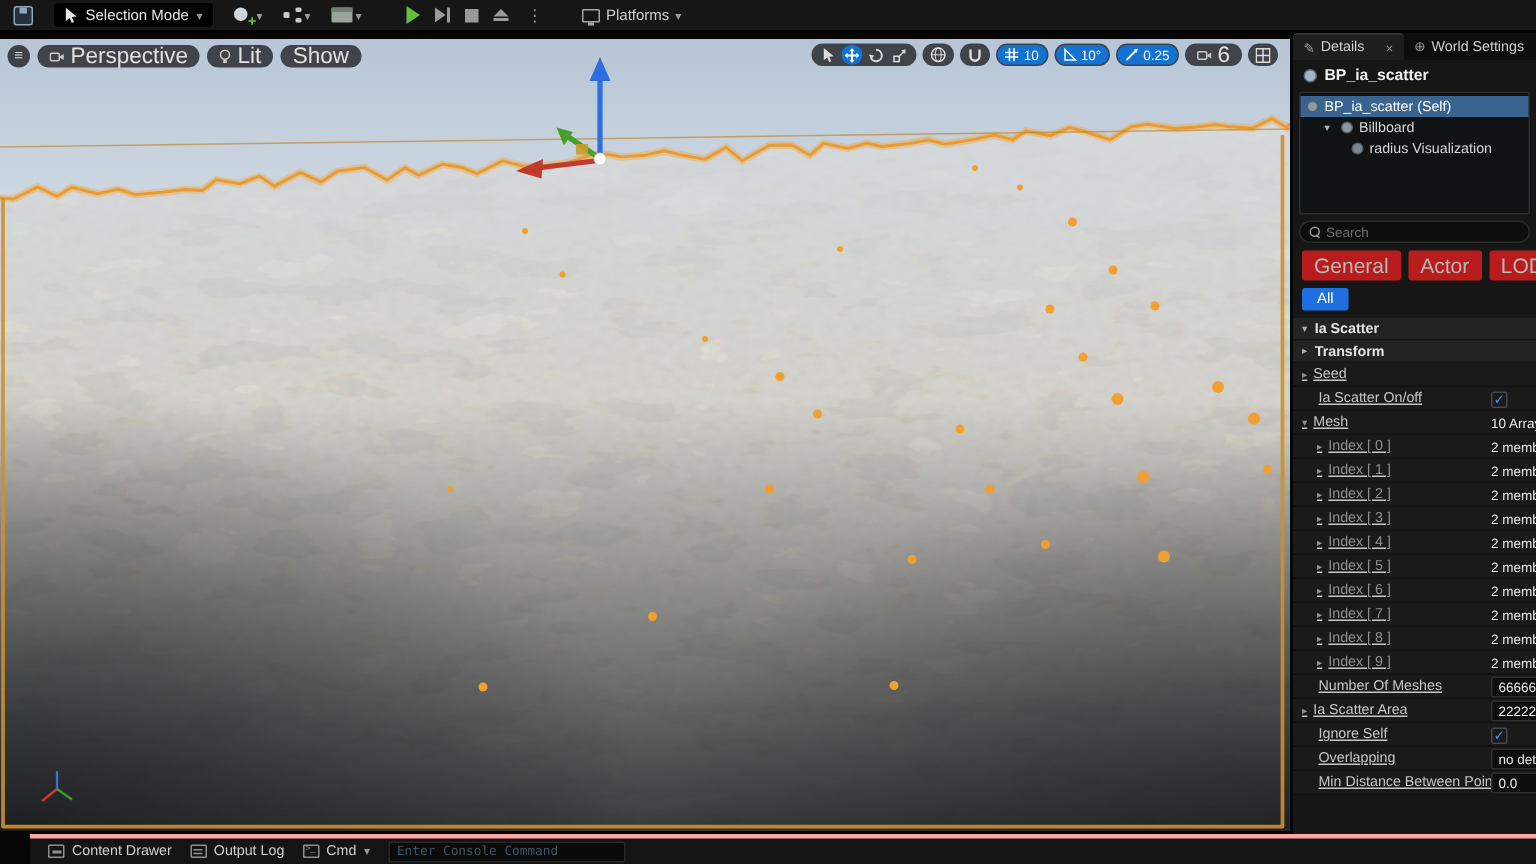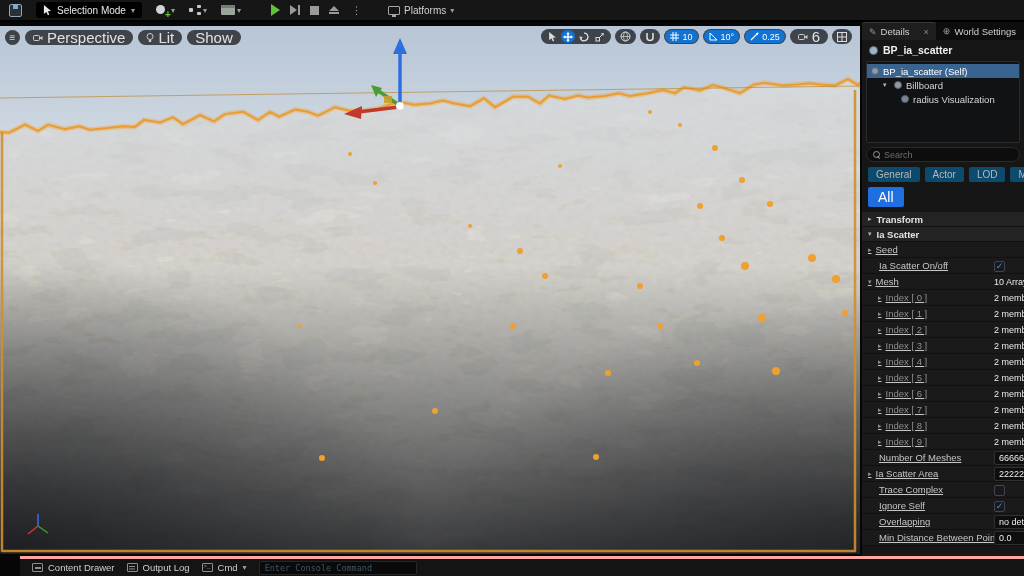--- a/index.html
+++ b/index.html
@@ -79,22 +79,22 @@
   .trow .arr { font-size:7px; color:#b5b5b5; width:7px; }
   .searchbar { margin:4px 4px 0 4px; height:15px; background:#0d0d0d; border:1px solid #2a2a2a; border-radius:8px;
     display:flex; align-items:center; padding:0 6px; gap:4px; }
   .mag { width:7px; height:7px; position:relative; flex:0 0 auto;}
   .mag::before{content:"";position:absolute;left:0;top:0;width:5px;height:5px;border:1.2px solid #9a9a9a;border-radius:50%;}
   .mag::after{content:"";position:absolute;right:0;bottom:0;width:3px;height:1.2px;background:#9a9a9a;transform:rotate(45deg);}
   .searchbar input { flex:1; background:transparent; border:none; outline:none; color:#ddd; font-size:9px;
     font-family:"Liberation Sans",sans-serif; min-width:0;}
   .searchbar input::placeholder { color:#6e6e6e; }
   .chips { display:flex; gap:5px; margin:5px 0 0 6px; width:200px; }
-  .chip { background:#0c4a6e; color:#b8b8b8; font-size:10px; border-radius:2px; padding:2px 8px; white-space:nowrap;}
-  .allchip { display:inline-block; margin:5px 0 0 6px; background:#1f6fe0; color:#fff; font-size:14px;
+  .chip { background:#b91c1c; color:#b8b8b8; font-size:14px; border-radius:2px; padding:2px 8px; white-space:nowrap;}
+  .allchip { display:inline-block; margin:5px 0 0 6px; background:#1f6fe0; color:#fff; font-size:10px;
     border-radius:2px; padding:2px 10px; }
   #prop-rows { margin-top:5px; }
   .sec-row { height:15px; background:#232323; border-bottom:1px solid #121212; display:flex; align-items:center;
     font-size:9.5px; font-weight:bold; color:#e4e4e4; padding-left:6px; gap:5px; }
   .sec-row .arr { font-size:7px; color:#b0b0b0; font-weight:normal; }
   .prop-row { position:relative; height:16px; background:#1a1a1a; border-bottom:1px solid #111;
     display:flex; align-items:center; font-size:9.5px; color:#c6c6c6; padding-left:6px; gap:4px;text-decoration:underline; }
   .prop-row .arr { font-size:7px; color:#8f8f8f; }
   .prop-row .arr-sp { width:7px; }
   .plabel { white-space:nowrap; }
@@ -426,27 +426,27 @@
       <span class="chip">General</span>
       <span class="chip">Actor</span>
       <span class="chip">LOD</span>
       <span class="chip">Misc</span>
 
     </div>
     <span class="allchip">All</span>
 
     <div id="prop-rows">
         <div class="sec-row">
+          <span class="arr">▾</span>
+          <span class="plabel">Ia Scatter</span>
+        </div>
+        <div class="sec-row">
           <span class="arr">▸</span>
           <span class="plabel">Transform</span>
         </div>
-        <div class="sec-row">
-          <span class="arr">▾</span>
-          <span class="plabel">Ia Scatter</span>
-        </div>
         <div class="prop-row">
           <span class="arr">▸</span>
           <span class="plabel">Seed</span>
         </div>
         <div class="prop-row">
           <span class="arr-sp"></span>
           <span class="plabel">Ia Scatter On/off</span>
           <span class="pcol">
             <span class="cb">✓</span>
           </span>
@@ -533,27 +533,20 @@
           <span class="plabel">Number Of Meshes</span>
           <span class="pcol">
             <span class="vbox">66666</span>
           </span>
         </div>
         <div class="prop-row">
           <span class="arr">▸</span>
           <span class="plabel">Ia Scatter Area</span>
           <span class="pcol">
             <span class="vbox">222222.0</span>
-          </span>
-        </div>
-        <div class="prop-row">
-          <span class="arr-sp"></span>
-          <span class="plabel">Trace Complex</span>
-          <span class="pcol">
-            <span class="cb"></span>
           </span>
         </div>
         <div class="prop-row">
           <span class="arr-sp"></span>
           <span class="plabel">Ignore Self</span>
           <span class="pcol">
             <span class="cb">✓</span>
           </span>
         </div>
         <div class="prop-row">

